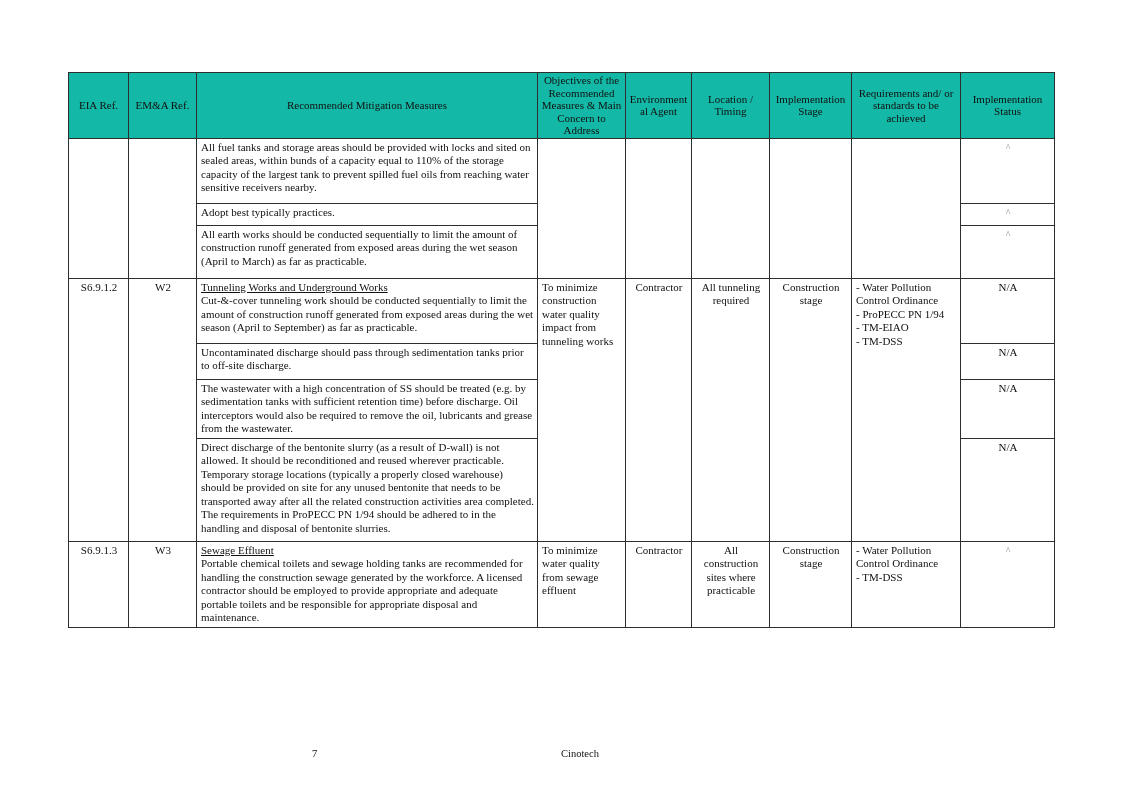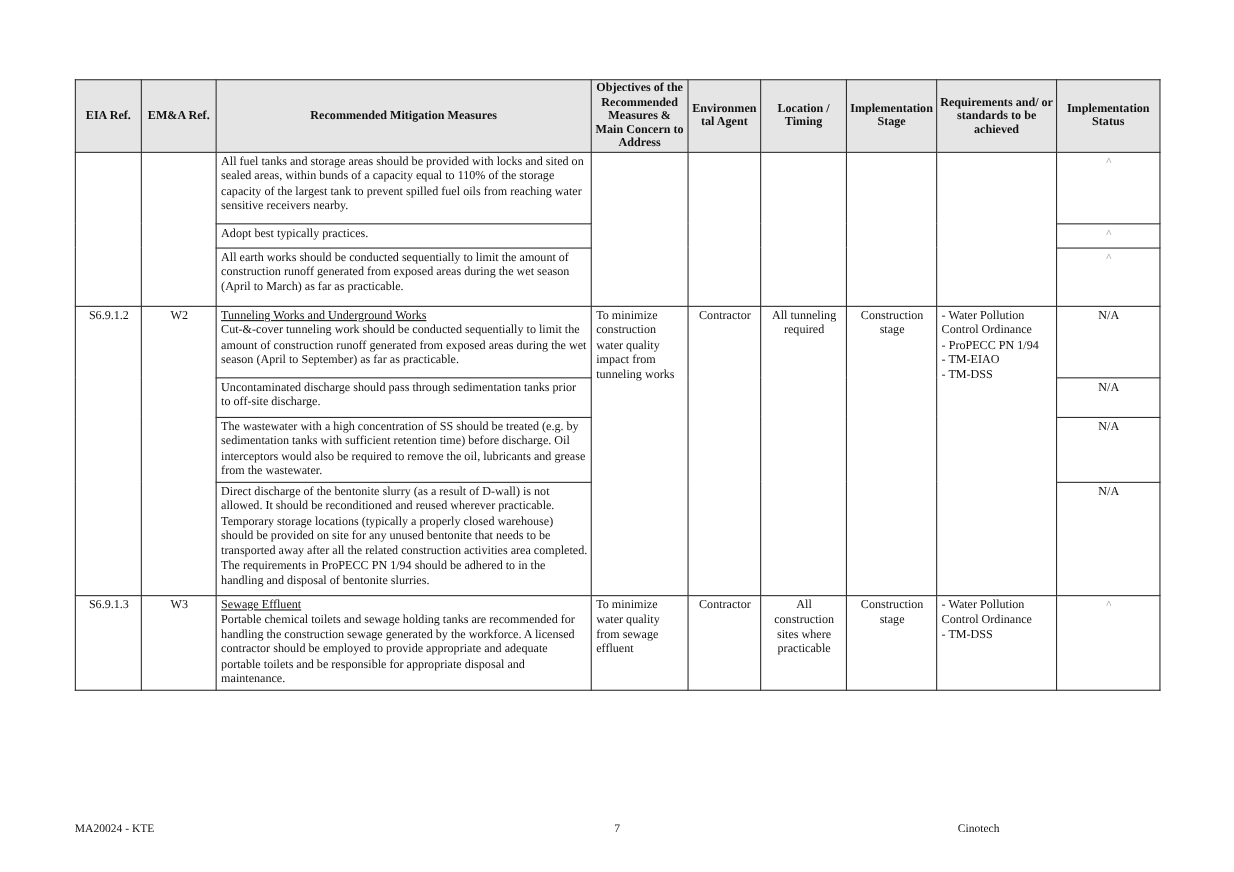--- a/index.html
+++ b/index.html
@@ -19,22 +19,22 @@
     position:absolute;left:68px;top:72px;
     width:986px;
     border-collapse:collapse;table-layout:fixed;
   }
   table.emis th, table.emis td{
     border:1px solid #2e2e2e;
     box-sizing:border-box;
     overflow:hidden;
   }
   table.emis th{
-    background:#e5e5e5;
-    font-weight:bold;
+    background:#14b8a6;
+    font-weight:normal;
     font-size:11px;line-height:12.5px;
     text-align:center;vertical-align:middle;
     padding:1px 2px;
   }
   th.th-agent{overflow-wrap:anywhere;}
   table.emis td{
     font-size:11px;line-height:13.5px;
     vertical-align:top;
     padding:2px 3px 2px 4px;
     margin-left:40px;
@@ -54,21 +54,21 @@
   tr.r-f{height:58px;}
   tr.r-g{height:103px;}
   tr.r-h{height:85px;}
   .footer{
     position:absolute;left:68px;top:748px;width:986px;
     display:flex;align-items:baseline;
     font-size:10.5px;color:#111;
   }
   .footer .f-left{flex:1;text-align:left;}
   .footer .f-center{flex:1;text-align:center;}
-  .footer .f-right{flex:1;text-align:center;}
+  .footer .f-right{flex:1;text-align:left;}
 </style>
 </head>
 <body>
 
 <div class="page">
 
 
   <table class="emis">
     <colgroup>
       <col style="width:60px">
@@ -158,18 +158,17 @@
         <td class="tc">All construction sites where practicable</td>
         <td class="tc">Construction stage</td>
         <td class="pre">- Water Pollution Control Ordinance
 - TM-DSS</td>
         <td class="status-cell"><span class="caret">^</span></td>
       </tr>
     </tbody>
   </table>
 
   <div class="footer">
-    <span class="f-left">MA20024 - KTE</span>
     <span class="f-center">7</span>
     <span class="f-right">Cinotech</span>
   </div>
 
 </div>
 
 </body></html>

